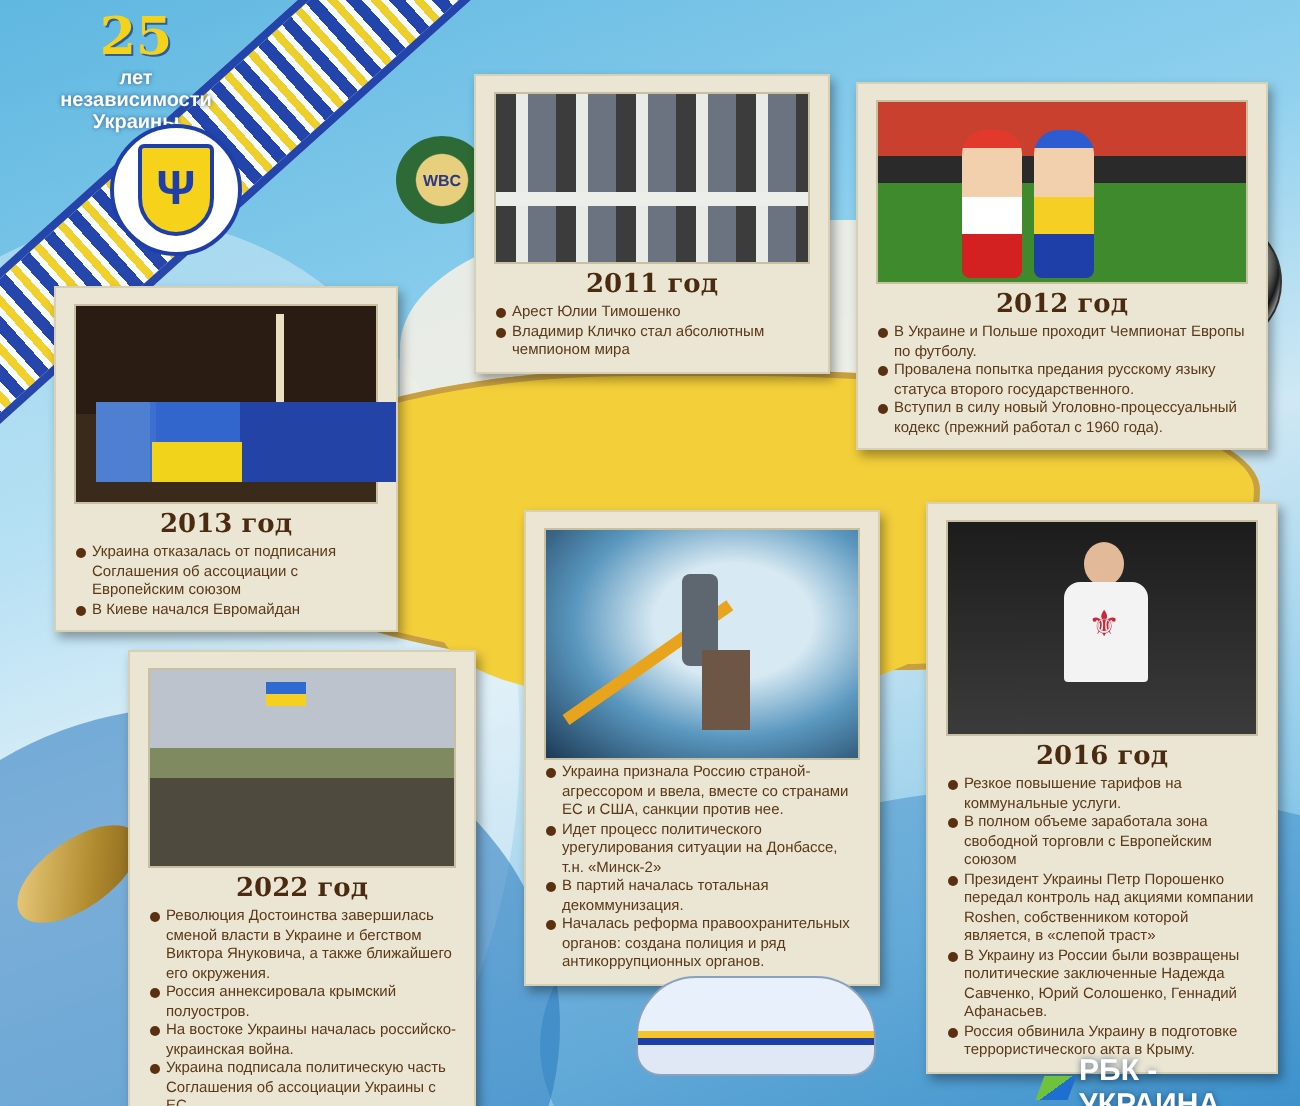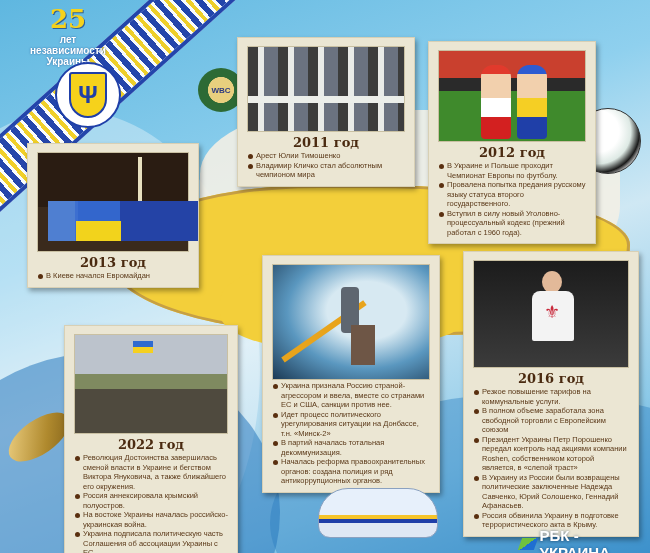--- a/index.html
+++ b/index.html
@@ -149,40 +149,41 @@
 
 <div class="card" style="left:237px; top:13px; width:178px;margin-top:24px;">
   <div class="photo p2011"></div>
   <div class="year">2011 год</div>
   <ul class="list">
     <li>Арест Юлии Тимошенко</li>
     <li>Владимир Кличко стал абсолютным чемпионом мира</li>
   </ul>
 </div>
 
-<div class="card" style="left:428px; top:41px; width:168px;">
+<div class="card" style="left:428px; top:41px; width:206px;">
   <div class="photo p2012">
     <div class="m1"></div>
     <div class="m2"></div>
   </div>
   <div class="year">2012 год</div>
   <ul class="list">
     <li>В Украине и Польше проходит Чемпионат Европы по футболу.</li>
     <li>Провалена попытка предания русскому языку статуса второго государственного.</li>
     <li>Вступил в силу новый Уголовно-процессуальный кодекс (прежний работал с 1960 года).</li>
   </ul>
 </div>
 
 <div class="card" style="left:27px; top:143px; width:172px;">
   <div class="photo p2013">
     <div class="column"></div>
     <div class="flag"></div>
   </div>
   <div class="year">2013 год</div>
   <ul class="list">
+    <li>Украина отказалась от подписания Соглашения об ассоциации с Европейским союзом</li>
     <li>В Киеве начался Евромайдан</li>
   </ul>
 </div>
 
 <div class="card" style="left:64px; top:325px; width:174px;">
   <div class="photo p2014">
     <div class="flag"></div>
   </div>
   <div class="year">2022 год</div>
   <ul class="list">

